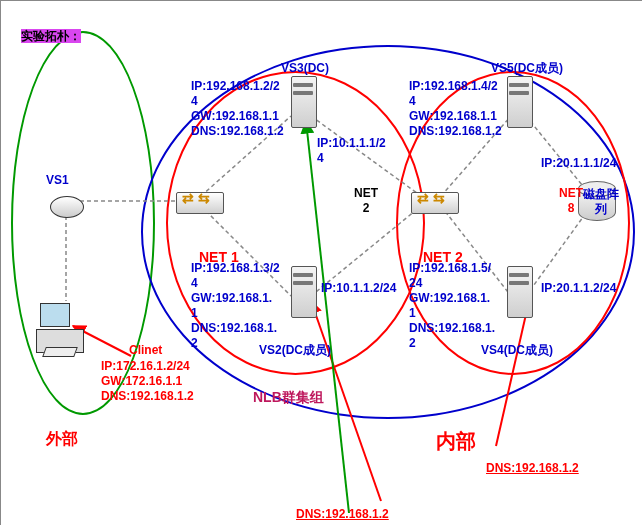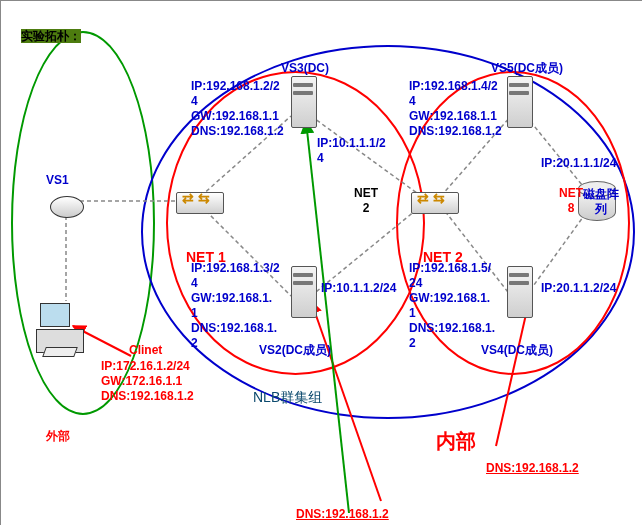--- a/index.html
+++ b/index.html
@@ -1,24 +1,24 @@
 <!DOCTYPE html>
 <html><head>
 <meta charset="utf-8">
 <style>
   html,body{margin:0;padding:0;width:642px;height:525px;font-family:"SimSun","Microsoft YaHei",sans-serif;font-size:12px;background:#fff;overflow:hidden}
   .stage{position:relative;width:642px;height:525px;border:1px solid #888}
   .abs{position:absolute}
   .lbl{position:absolute;white-space:pre;line-height:1.25}
   .blue{color:#0000cc;font-weight:bold}
-  .green{color:#0c4a6e;font-weight:normal}
+  .green{color:#be185d;font-weight:bold}
   .red{color:#ff0000;font-weight:bold}
   .redu{color:#ff0000;font-weight:bold;text-decoration:underline}
   .blk{color:#000;font-weight:bold}
-  .hilite{background:#4d7c0f}
+  .hilite{background:#d946ef}
   
   .server{width:40px;height:60px}
   .server .tower{position:absolute;left:8px;top:5px;width:24px;height:50px;background:linear-gradient(#f4f4f4,#cfcfcf);border:1px solid #555;border-radius:2px}
   .server .slot{position:absolute;left:10px;width:20px;height:4px;background:#777;border-radius:1px}
   .switch{width:46px;height:30px}
   .switch .body{position:absolute;left:0;top:6px;width:46px;height:20px;background:linear-gradient(#fff,#d0d0d0);border:1px solid #555;border-radius:2px}
   .switch .arr{position:absolute;color:#cc8800;font-size:14px;font-weight:bold}
   .router{width:40px;height:40px}
   .router .body{position:absolute;left:4px;top:10px;width:32px;height:20px;border:1px solid #333;border-radius:50%/50%;background:linear-gradient(#fff,#ccc)}
   .pc{width:50px;height:55px}
@@ -124,24 +124,24 @@
     </div>
 <div class="lbl blue" style="left:582px;top:186px;text-align:center">磁盘阵
 列</div>
 
 <div class="abs pc" style="left:35px;top:300px">
       <div class="mon"></div>
       <div class="base"></div>
       <div class="kb"></div>
     </div>
 
-<div class="lbl red" style="left:45px;top:428px;font-size:12px">外部</div>
+<div class="lbl red" style="left:45px;top:428px;font-size:16px">外部</div>
 <div class="lbl red" style="left:435px;top:428px;font-size:20px">内部</div>
 <div class="lbl green" style="left:252px;top:388px;font-size:14px">NLB群集组</div>
-<div class="lbl red" style="left:185px;top:248px;font-size:14px">NET 1</div>
+<div class="lbl red" style="left:198px;top:248px;font-size:14px">NET 1</div>
 <div class="lbl blk" style="left:353px;top:185px;text-align:center">NET
 2</div>
 <div class="lbl red" style="left:422px;top:248px;font-size:14px">NET 2</div>
 <div class="lbl red" style="left:558px;top:185px;text-align:center">NET
 8</div>
 
 
 <div class="lbl blue" style="left:190px;top:78px">IP:192.168.1.2/2
 4
 GW:192.168.1.1

